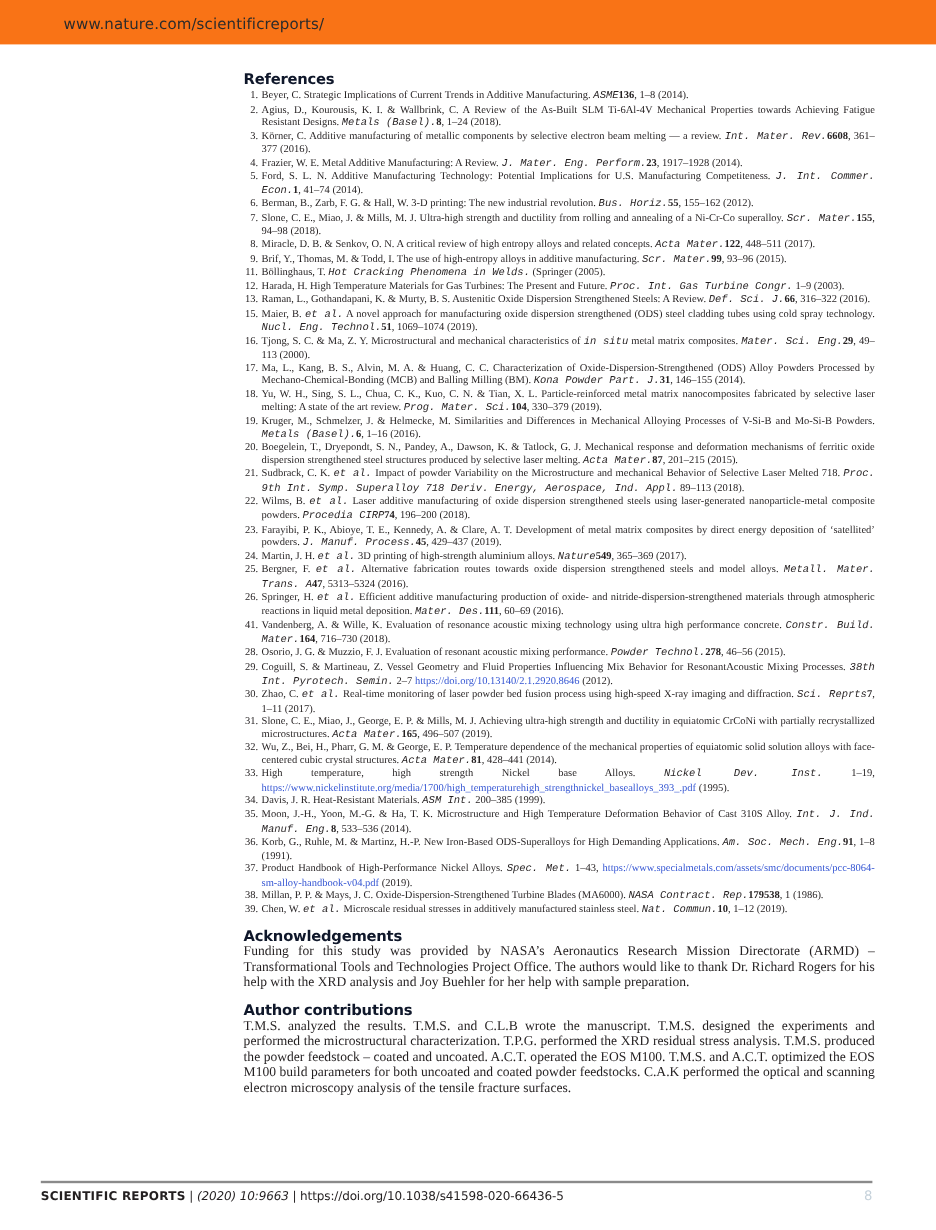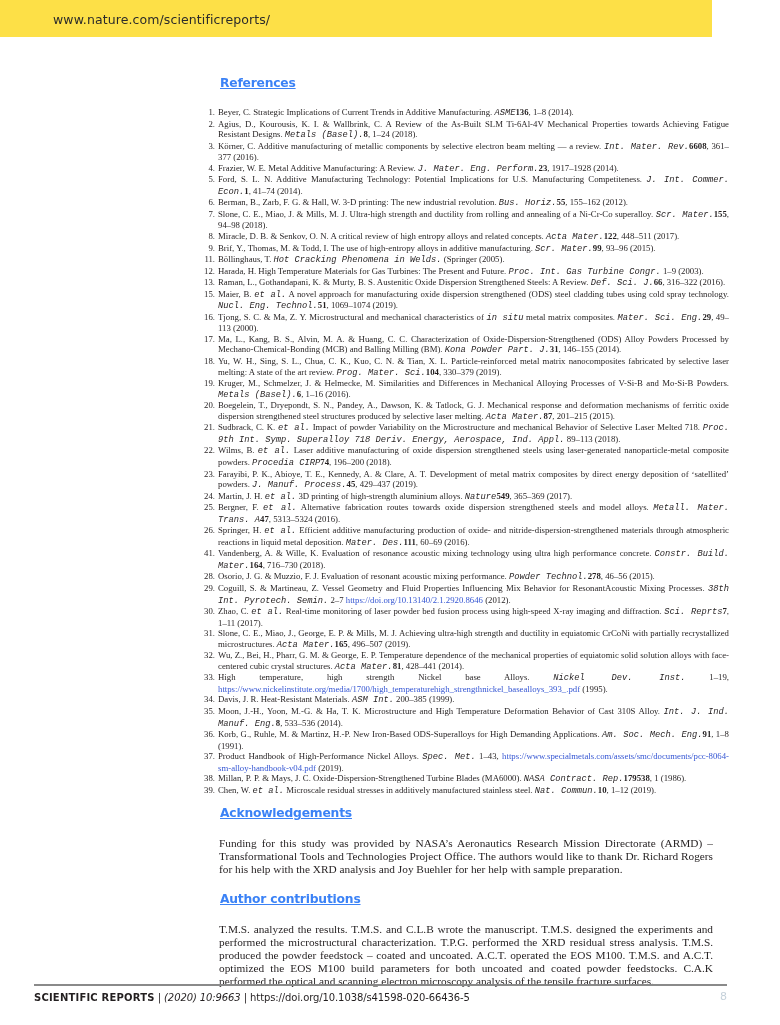--- a/index.html
+++ b/index.html
@@ -2,53 +2,52 @@
 <html><head>
   <meta charset="utf-8">
   <style>
     html, body { margin: 0; padding: 0; }
     body {
       width: 780px; height: 1025px; position: relative; overflow: hidden;
       background: #ffffff; color: #231f20;
       font-family: "Liberation Serif", "DejaVu Serif", serif;
     }
     .header-band {
-      position: absolute; left: 0; top: 0; width: 712px; height: 37px;
-      background: #fde047;
+      position: absolute; left: 0; top: 0; width: 780px; height: 37px;
+      background: #f97316;
     }
     .header-url {
       position: absolute; left: 53px; top: 12px;
       font-family: "DejaVu Sans", sans-serif; font-size: 12.5px; color: #2b2b2b;
       letter-spacing: 0.1px;
     }
     .content {
       position: absolute; left: 203px; top: 59px; width: 526px;
     }
     .section-heading {
       font-family: "DejaVu Sans", sans-serif; font-weight: bold;
-      font-size: 12.3px; color: #3b82f6; margin: 17px; line-height: 14px;
+      font-size: 12.3px; color: #0f172a; margin: 0; line-height: 14px;
       letter-spacing: -0.2px;
-      text-decoration: underline;
     }
     ol.refs {
       list-style: none; margin: 1px 0 0 0; padding: 0;
       font-size: 8.75px; line-height: 10.55px;
     }
     ol.refs li {
       position: relative; padding-left: 15px; text-align: justify;
     }
     ol.refs li .num {
       position: absolute; left: 0; width: 12px; text-align: right;
     }
     .j { font-style: italic; font-family: Liberation Mono, monospace; }
     .v { font-weight: bold; }
     .link { color: #3556d3; }
     .ack-heading { margin-top: 10px; }
     .body-text {
-      font-size: 11.3px; line-height: 12.9px; text-align: justify; margin: 16px;
+      font-size: 11.3px; line-height: 12.9px; text-align: justify; margin: 0;
     }
     .auth-heading { margin-top: 9px; }
     .footer-rule {
       position: absolute; left: 34px; top: 984px; width: 693px; height: 1.5px;
       background: #8a8a8a;
     }
     .footer-text {
       position: absolute; left: 34px; top: 992px;
       font-family: "DejaVu Sans", sans-serif; font-size: 10px; color: #231f20;
       letter-spacing: -0.1px;

